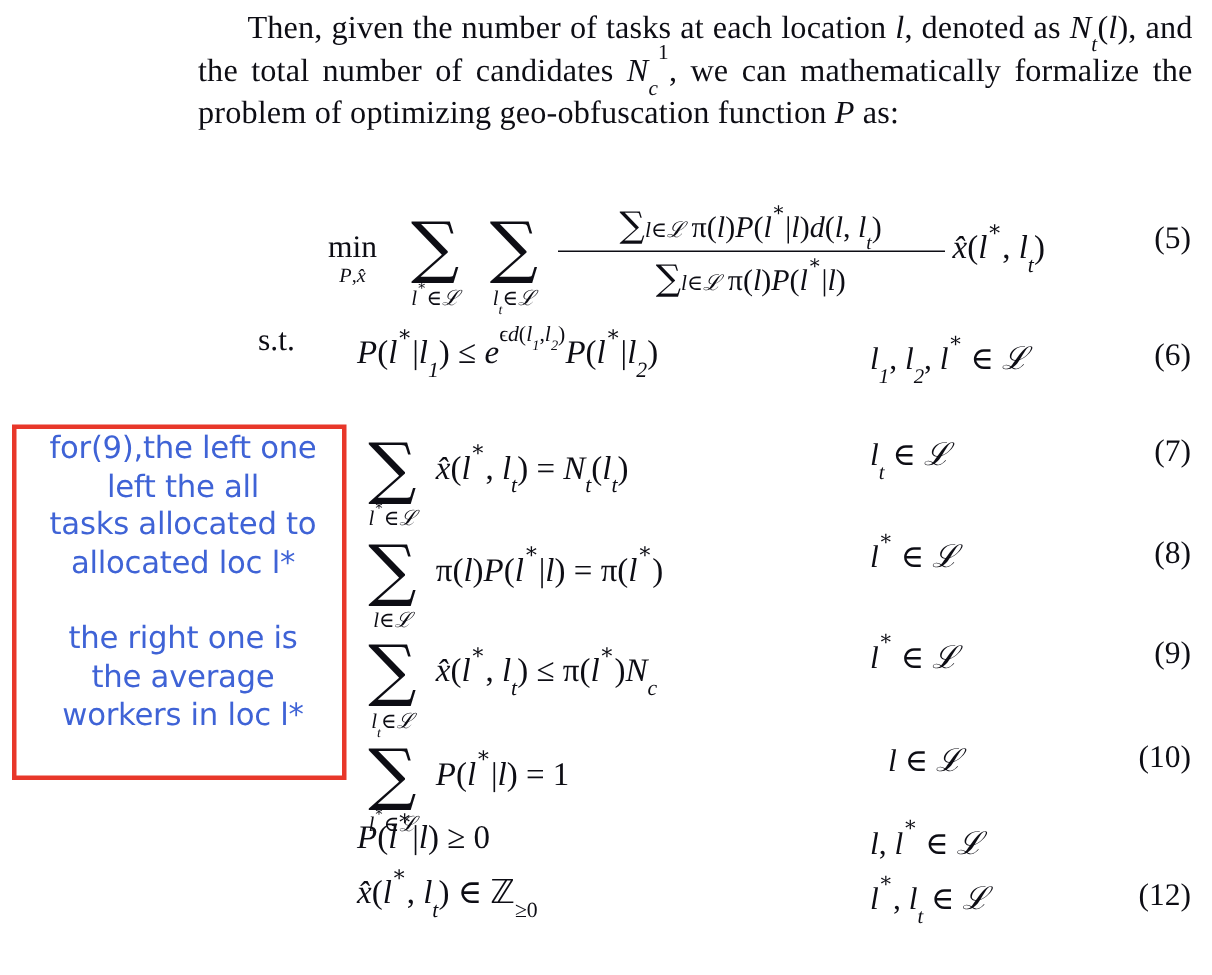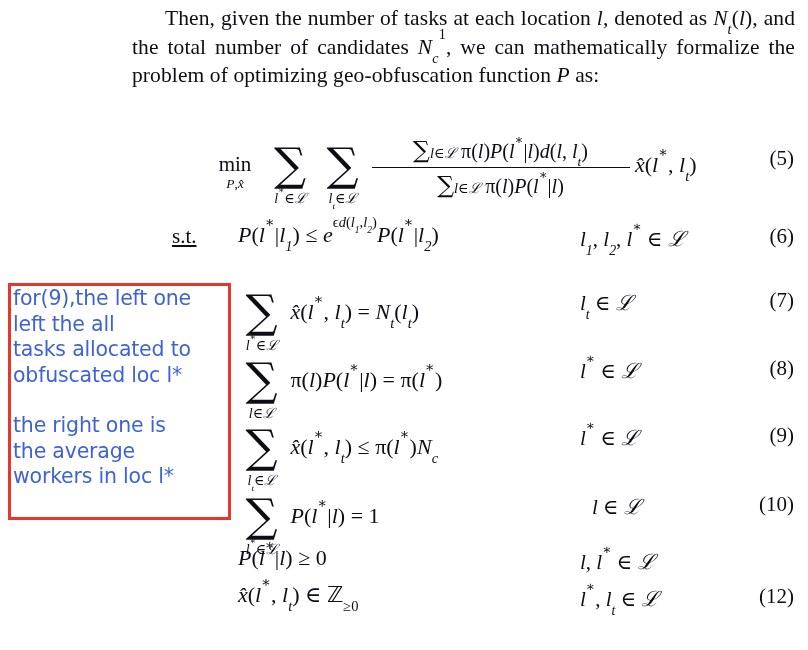--- a/index.html
+++ b/index.html
@@ -161,20 +161,21 @@
   #annot-text {
     position: absolute;
     left: 13px;
     top: 286px;
     width: 218px;
     color: #3f63d6;
     font-family: "DejaVu Sans", sans-serif;
     font-size: 20.5px;
     line-height: 25.5px;
     letter-spacing: -0.2px;
+    text-align: center;
   }
   #annot-text p { margin: 0; }
   #annot-text .gap { height: 25px; }
 </style>
 </head>
 <body>
 
 <div id="paragraph">Then, given the number of tasks at each location <span class="mi">l</span>, denoted as <span class="mi">N</span><sub class="s mi">t</sub><span>(</span><span class="mi">l</span><span>)</span>, and the total number of candidates <span class="mi">N</span><sub class="s mi">c</sub><sup class="s">1</sup>, we can mathematically formalize the problem of optimizing geo-obfuscation function <span class="mi">P</span> as:</div>
 
 <div id="eqblock">
@@ -197,21 +198,21 @@
         <span class="bar"></span>
         <span class="num"><span class="inlsum">∑</span><span class="sml"><span class="mi">l</span>∈<span class="cal">ℒ</span></span> <span class="op">π</span>(<span class="mi">l</span>)<span class="mi">P</span>(<span class="mi">l</span><sup class="s">∗</sup>|<span class="mi">l</span>)<span class="mi">d</span>(<span class="mi">l</span>, <span class="mi">l</span><sub class="s mi">t</sub>)</span>
         <span class="den"><span class="inlsum">∑</span><span class="sml"><span class="mi">l</span>∈<span class="cal">ℒ</span></span> <span class="op">π</span>(<span class="mi">l</span>)<span class="mi">P</span>(<span class="mi">l</span><sup class="s">∗</sup>|<span class="mi">l</span>)</span>
       </span>
       <span><span class="mi">x̂</span>(<span class="mi">l</span><sup class="s">∗</sup>, <span class="mi">l</span><sub class="s mi">t</sub>)</span>
     </div>
     <div class="eq-num" style="top:24px;">(5)</div>
   </div>
 
   <div class="eqrow" style="height:60px">
-    <div class="st-label" style="top:14px;text-decoration:underline;">s.t.</div>
+    <div class="st-label" style="top:4px;">s.t.</div>
     <div class="eq-lhs" style="left:238px; top:12px;">
       <span class="mi">P</span>(<span class="mi">l</span><sup class="s">∗</sup>|<span class="mi">l</span><sub class="s mi">1</sub>) ≤ <span class="mi">e</span><sup class="s"><span class="op">ϵ</span><span class="mi">d</span>(<span class="mi">l</span><sub class="s mi">1</sub>,<span class="mi">l</span><sub class="s mi">2</sub>)</sup><span class="mi">P</span>(<span class="mi">l</span><sup class="s">∗</sup>|<span class="mi">l</span><sub class="s mi">2</sub>)
     </div>
     <div class="eq-dom" style="top:14px;"><span class="mi">l</span><sub class="s mi">1</sub>, <span class="mi">l</span><sub class="s mi">2</sub>, <span class="mi">l</span><sup class="s">∗</sup> ∈ <span class="cal">ℒ</span></div>
     <div class="eq-num" style="top:14px;">(6)</div>
   </div>
 
   <div class="eqrow" style="height:67px">
     <div class="eq-lhs" style="left:238px; top:29px;">
       <span class="bigsum">
@@ -275,18 +276,18 @@
     <div class="eq-num" style="top:8px;">(12)</div>
   </div>
 
 </div>
 
 <div id="annot-box"></div>
 <div id="annot-text">
   <p>for(9),the left one</p>
   <p>left the all</p>
   <p>tasks allocated to</p>
-  <p>obfuscated loc l*</p>
+  <p>allocated loc l*</p>
   <div class="gap"></div>
   <p>the right one is</p>
   <p>the average</p>
   <p>workers in loc l*</p>
 </div>
 
 </body></html>

